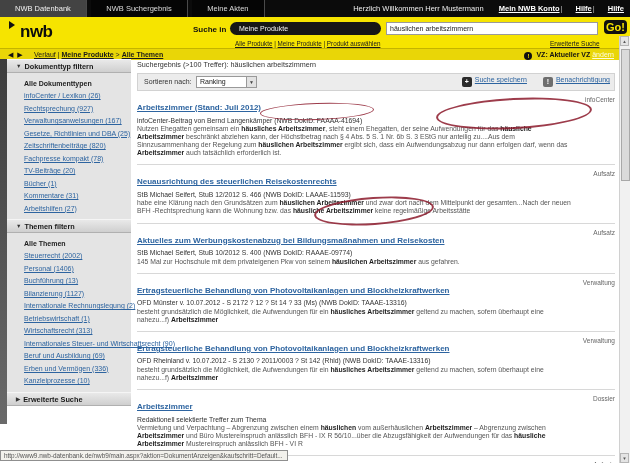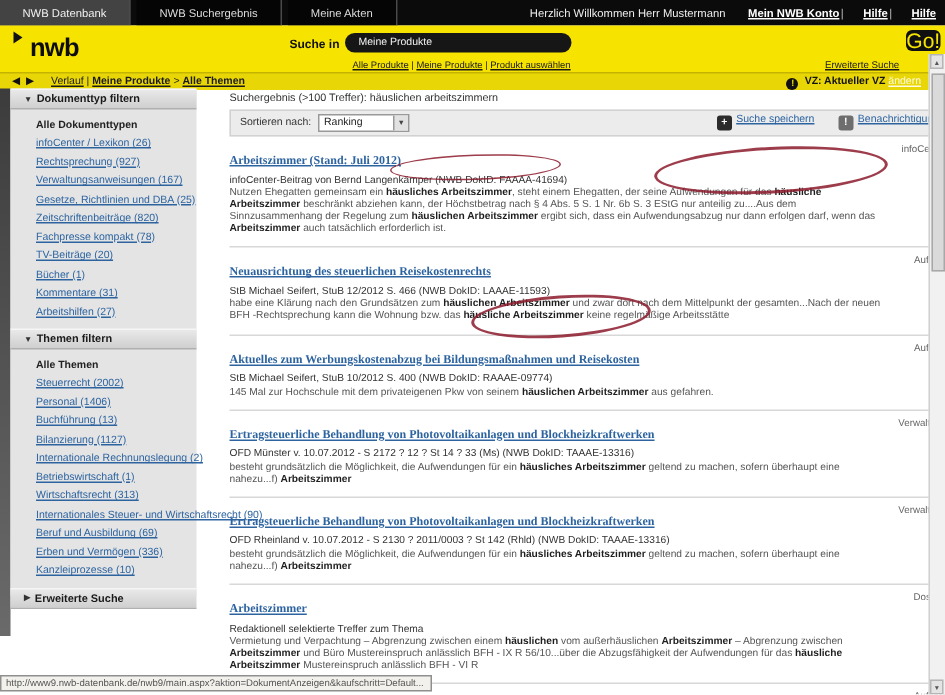--- a/index.html
+++ b/index.html
@@ -19,21 +19,21 @@
   .logo{position:absolute;left:20px;top:5px;font-size:17px;font-weight:800;color:#0d0d0d;letter-spacing:-0.5px;}
   .suche-label{position:absolute;left:193px;top:8px;font-size:8px;font-weight:bold;color:#111;}
   .scope-dd{position:absolute;left:230px;top:5px;width:142px;height:13px;background:#161616;border-radius:7px;
             color:#f3f3f3;font-size:7px;line-height:13px;padding-left:9px;cursor:pointer;}
   .scope-links{position:absolute;left:235px;top:23px;font-size:6.3px;color:#1a1a1a;white-space:nowrap;}
   .scope-links a{color:#1a1a1a;text-decoration:underline;cursor:pointer;}
   .search-input{position:absolute;left:386px;top:5px;width:204px;height:11px;border:1px solid #9a9a9a;
                 font-size:7px;padding:0 3px;color:#222;font-family:"Liberation Sans",sans-serif;}
   .adv-link{position:absolute;left:550px;top:23px;font-size:6.5px;color:#1a1a1a;text-decoration:underline;cursor:pointer;}
   .go-btn{position:absolute;left:604px;top:3px;width:23px;height:14px;background:#101010;border-radius:4px;
-          color:#f6e400;font-size:14px;font-weight:normal;text-align:center;line-height:14px;cursor:pointer;}
+          color:#f6e400;font-size:11px;font-weight:bold;text-align:center;line-height:14px;cursor:pointer;}
   
   .breadcrumb{position:absolute;top:48px;left:0;right:10px;height:11px;background:#e9d607;border-top:1px solid #c4b400;font-size:7px;line-height:11px;}
   .bc-arrows{position:absolute;left:8px;top:0;font-size:7px;color:#111;letter-spacing:1px;}
   .bc-links{position:absolute;left:34px;top:0;white-space:nowrap;color:#222;}
   .bc-links a{color:#1a1a1a;text-decoration:underline;cursor:pointer;}
   .bc-links a.b{font-weight:bold;}
   .bc-vz{position:absolute;right:6px;top:0;white-space:nowrap;color:#111;}
   .vz-icon{display:inline-block;width:8px;height:8px;background:#111;border-radius:50%;color:#f6e400;font-size:6px;
            line-height:8px;text-align:center;font-weight:bold;vertical-align:-1px;margin-right:2px;}
   .bc-vz .vz-strong{font-weight:bold;}
@@ -42,36 +42,36 @@
   .side-strip{position:absolute;left:0;top:59px;width:7px;height:365px;background:linear-gradient(#3c3c3c,#6a6a6a);}
   .sidebar{position:absolute;left:7px;top:59px;width:124px;height:338px;background:#e4e4e4;overflow:visible;}
   .side-head{height:12px;background:linear-gradient(#e9e9e9,#cfcfcf);border-top:1px solid #f5f5f5;border-bottom:1px solid #b0b0b0;
              font-size:7.3px;font-weight:bold;color:#1a1a1a;line-height:12px;padding-left:9px;cursor:pointer;}
   .side-head .tri{display:inline-block;font-size:5.5px;margin-right:3px;vertical-align:0.5px;color:#333;}
   .side-sub{font-size:7px;font-weight:bold;color:#222;margin:7px 0 2px 17px;}
   .side-links a{display:block;font-size:7px;line-height:7.5px;color:#2d64a0;text-decoration:underline;
                 margin:5px 0 0 17px;white-space:nowrap;cursor:pointer;}
   .side-gap{height:7px;}
   
-  .content{position:absolute;left:153px;top:60px;width:478px;}
+  .content{position:absolute;left:137px;top:60px;width:478px;}
   .summary{font-size:7.2px;color:#333;}
   .sortbar{margin-top:4px;height:16px;background:#ececec;border:1px solid #d2d2d2;position:relative;font-size:7px;color:#333;}
   .sortbar .slabel{position:absolute;left:6px;top:4px;}
   .sortsel{position:absolute;left:58px;top:2px;width:56px;height:10px;background:#fff;border:1px solid #999;
            font-size:7px;line-height:10px;padding-left:3px;color:#222;cursor:pointer;}
   .sortsel .arrow{position:absolute;right:0;top:0;width:9px;height:10px;background:#e2e2e2;border-left:1px solid #999;
                   font-size:5px;text-align:center;line-height:10px;color:#444;}
   .tool-links{position:absolute;right:4px;top:2px;font-size:7px;}
   .tool-links .tlink{display:inline-block;margin-left:14px;color:#2d64a0;text-decoration:underline;cursor:pointer;}
   .ticon{display:inline-block;width:10px;height:10px;border-radius:2px;background:#2b2b2b;color:#fff;font-size:7px;
          font-weight:bold;text-align:center;line-height:10px;vertical-align:-2px;margin-right:3px;text-decoration:none;}
   .ticon.gray{background:#6e6e6e;}
   .result{position:relative;margin-top:7px;padding-top:5px;border-top:1px solid #d8d8d8;padding-right:40px;}
   .result.first{border-top:none;margin-top:5px;padding-top:0;}
-  .rtitle{font-size:8px;font-weight:bold;color:#2d64a0;text-decoration:underline;cursor:pointer;display:inline;font-family:Liberation Serif, serif;}
+  .rtitle{font-size:8px;font-weight:bold;color:#2d64a0;text-decoration:underline;cursor:pointer;display:inline;}
   .rtag{position:absolute;right:0;top:5px;font-size:6.5px;color:#666;}
   .result.first .rtag{top:0;}
   .rmeta{font-size:6.8px;color:#333;margin-top:2.5px;}
   .rsnip{font-size:6.8px;color:#555;line-height:8.1px;margin-top:1.5px;}
   .rsnip b,.rtitle b{color:#1e1e1e;}
   
   .circle{position:absolute;border:2px solid rgba(140,26,43,0.85);border-radius:50%;pointer-events:none;}
   .circle.thin{border-width:1.5px;}
   
   .scrollbar{position:absolute;right:0;top:36px;bottom:0;width:10px;background:#f1f1f1;border-left:1px solid #d0d0d0;}
@@ -102,20 +102,21 @@
   <div class="header">
     <span class="logo-arrow"></span>
     <span class="logo">nwb</span>
     <span class="suche-label">Suche in</span>
     <span class="scope-dd">Meine Produkte</span>
     <span class="scope-links">
       <a>Alle Produkte</a> |
       <a>Meine Produkte</a> |
       <a>Produkt auswählen</a>
     </span>
+    <input class="search-input" type="text" value="häuslichen arbeitszimmern" style="">
     <a class="adv-link">Erweiterte Suche</a>
     <span class="go-btn">Go!</span>
   </div>
 
   <div class="breadcrumb">
     <span class="bc-arrows">◀ ▶</span>
     <span class="bc-links">
       <a>Verlauf</a> |
       <a class="b">Meine Produkte</a>
       <span>&gt;</span>

